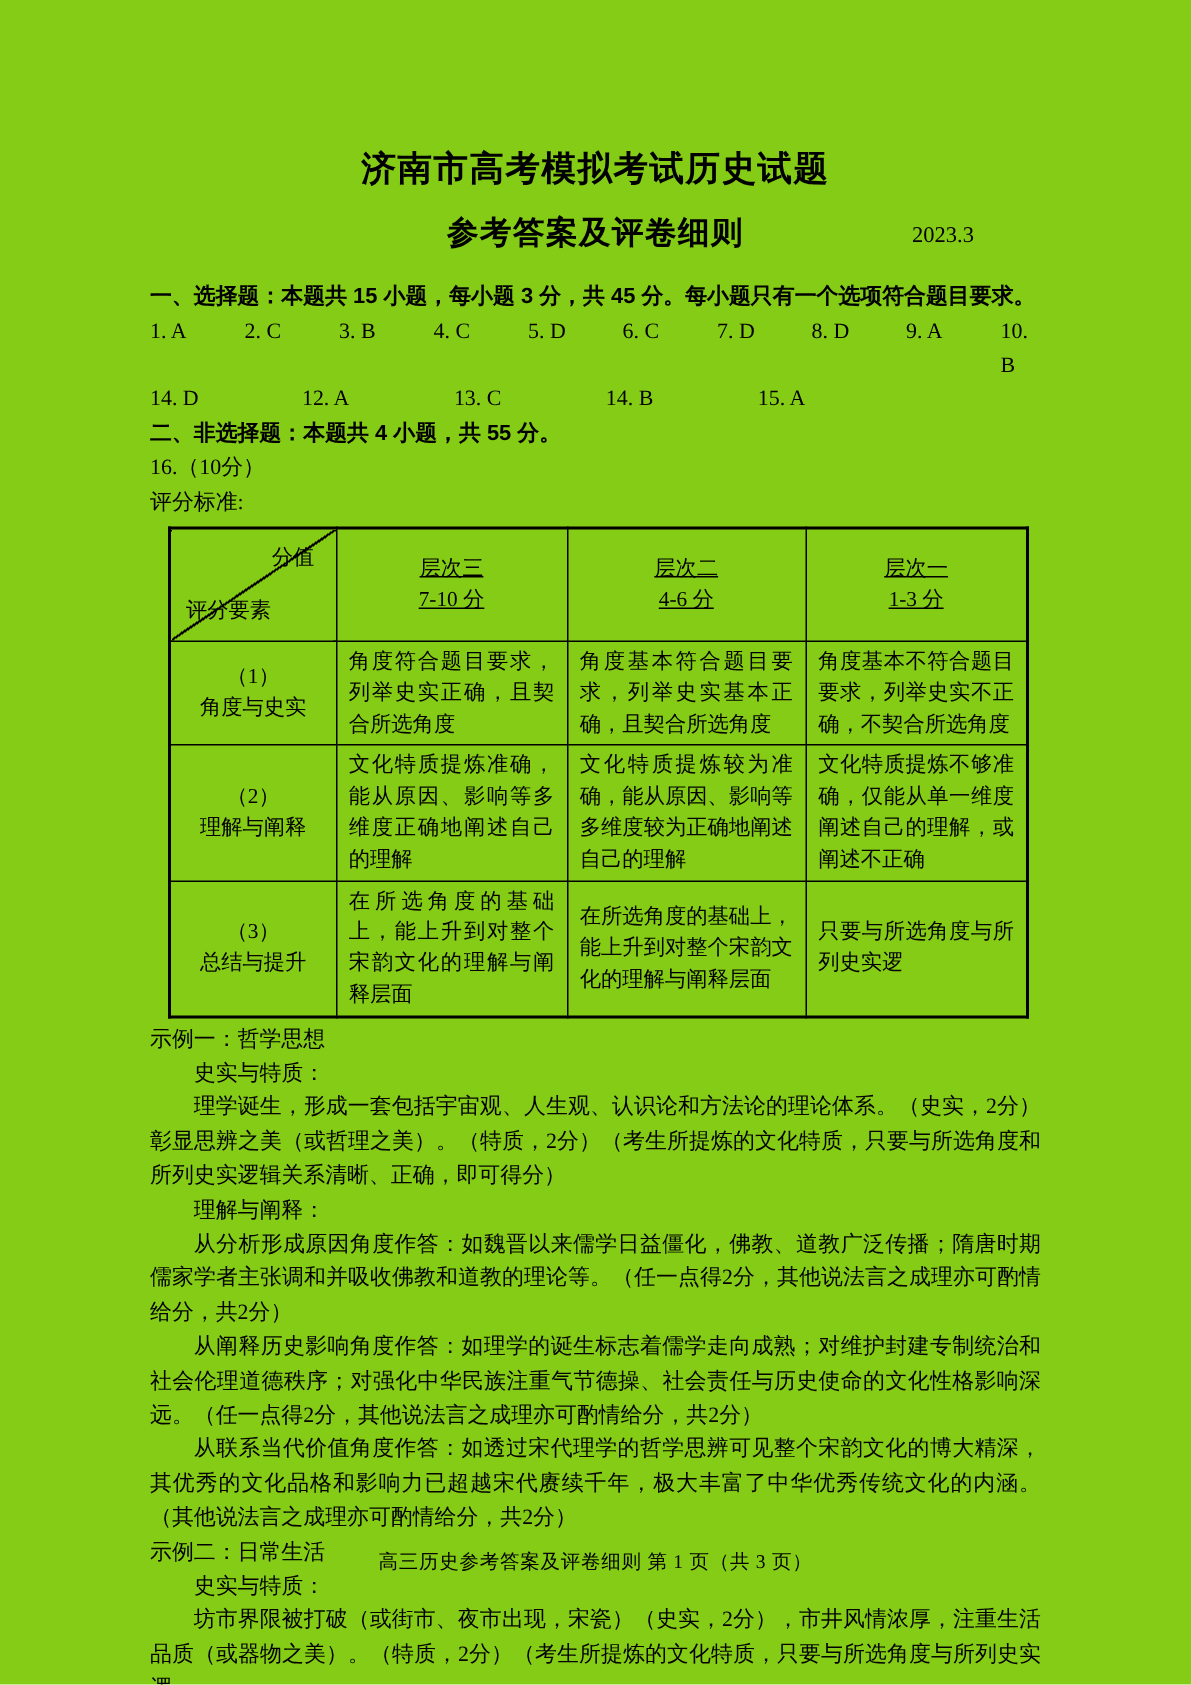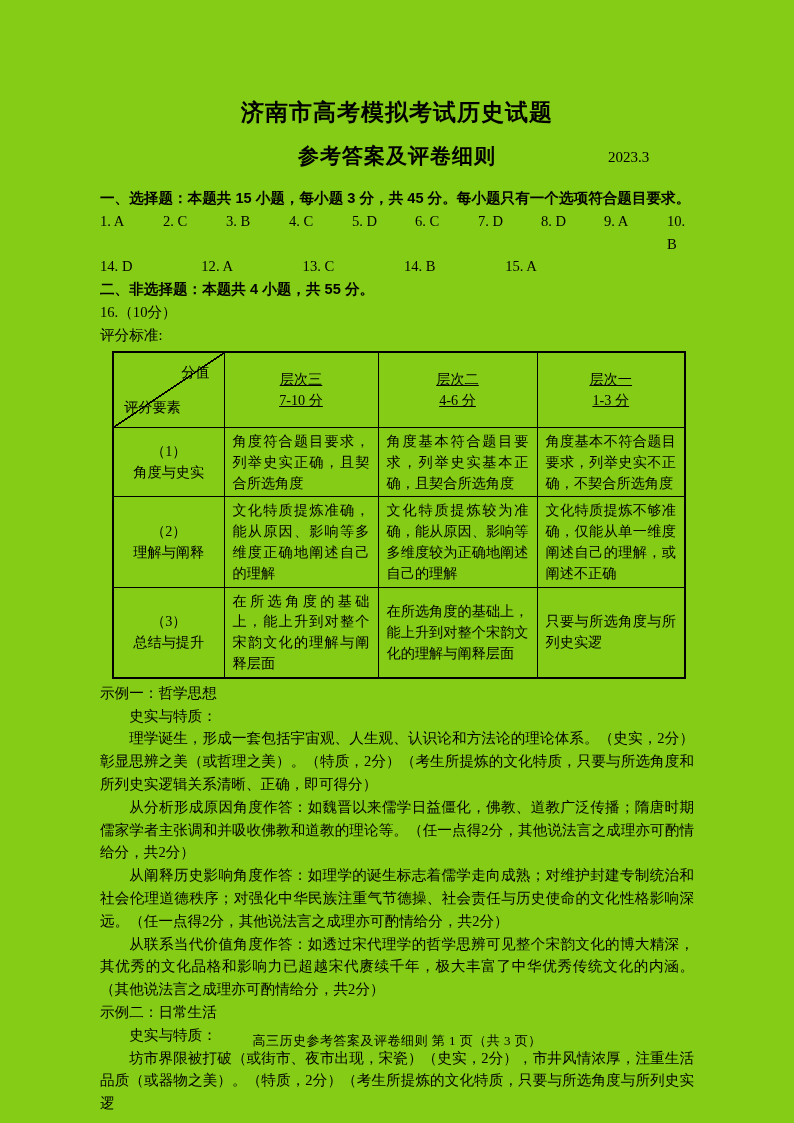--- a/index.html
+++ b/index.html
@@ -185,20 +185,21 @@
         <td class="cell-body">在所选角度的基础上，能上升到对整个宋韵文化的理解与阐释层面</td>
         <td class="cell-body">在所选角度的基础上，能上升到对整个宋韵文化的理解与阐释层面</td>
         <td class="cell-body">只要与所选角度与所列史实逻</td>
       </tr>
     </tbody>
   </table>
 
   <p class="body-text">示例一：哲学思想</p>
   <p class="body-text sub-label">史实与特质：</p>
   <p class="body-text para">理学诞生，形成一套包括宇宙观、人生观、认识论和方法论的理论体系。（史实，2分）彰显思辨之美（或哲理之美）。（特质，2分）（考生所提炼的文化特质，只要与所选角度和所列史实逻辑关系清晰、正确，即可得分）</p>
+  <p class="body-text sub-label">理解与阐释：</p>
   <p class="body-text para">从分析形成原因角度作答：如魏晋以来儒学日益僵化，佛教、道教广泛传播；隋唐时期儒家学者主张调和并吸收佛教和道教的理论等。（任一点得2分，其他说法言之成理亦可酌情给分，共2分）</p>
   <p class="body-text para">从阐释历史影响角度作答：如理学的诞生标志着儒学走向成熟；对维护封建专制统治和社会伦理道德秩序；对强化中华民族注重气节德操、社会责任与历史使命的文化性格影响深远。（任一点得2分，其他说法言之成理亦可酌情给分，共2分）</p>
   <p class="body-text para">从联系当代价值角度作答：如透过宋代理学的哲学思辨可见整个宋韵文化的博大精深，其优秀的文化品格和影响力已超越宋代赓续千年，极大丰富了中华优秀传统文化的内涵。（其他说法言之成理亦可酌情给分，共2分）</p>
 
   <p class="body-text">示例二：日常生活</p>
   <p class="body-text sub-label">史实与特质：</p>
   <p class="body-text para">坊市界限被打破（或街市、夜市出现，宋瓷）（史实，2分），市井风情浓厚，注重生活品质（或器物之美）。（特质，2分）（考生所提炼的文化特质，只要与所选角度与所列史实逻</p>
 
   <div class="footer">高三历史参考答案及评卷细则  第 1 页（共 3 页）</div>
 

